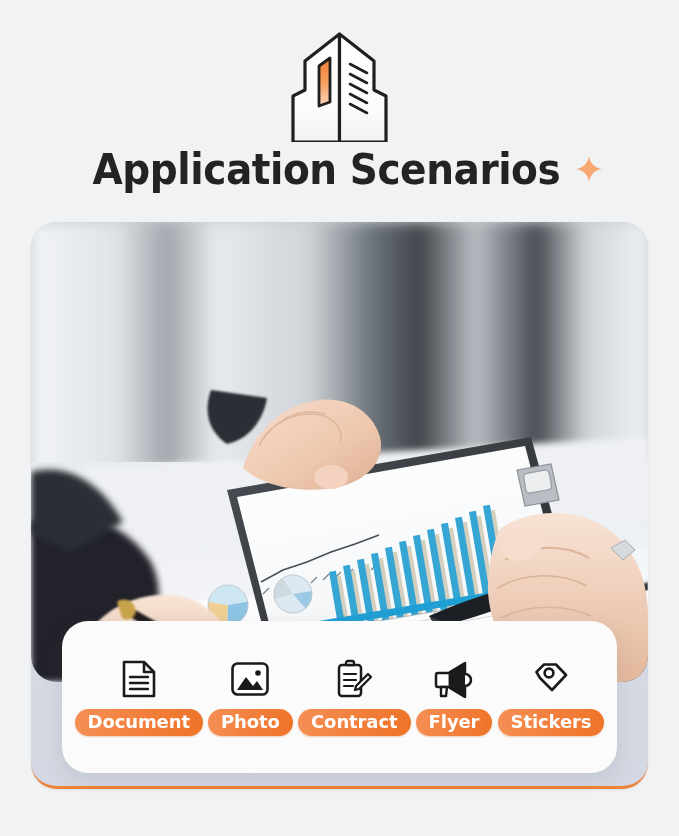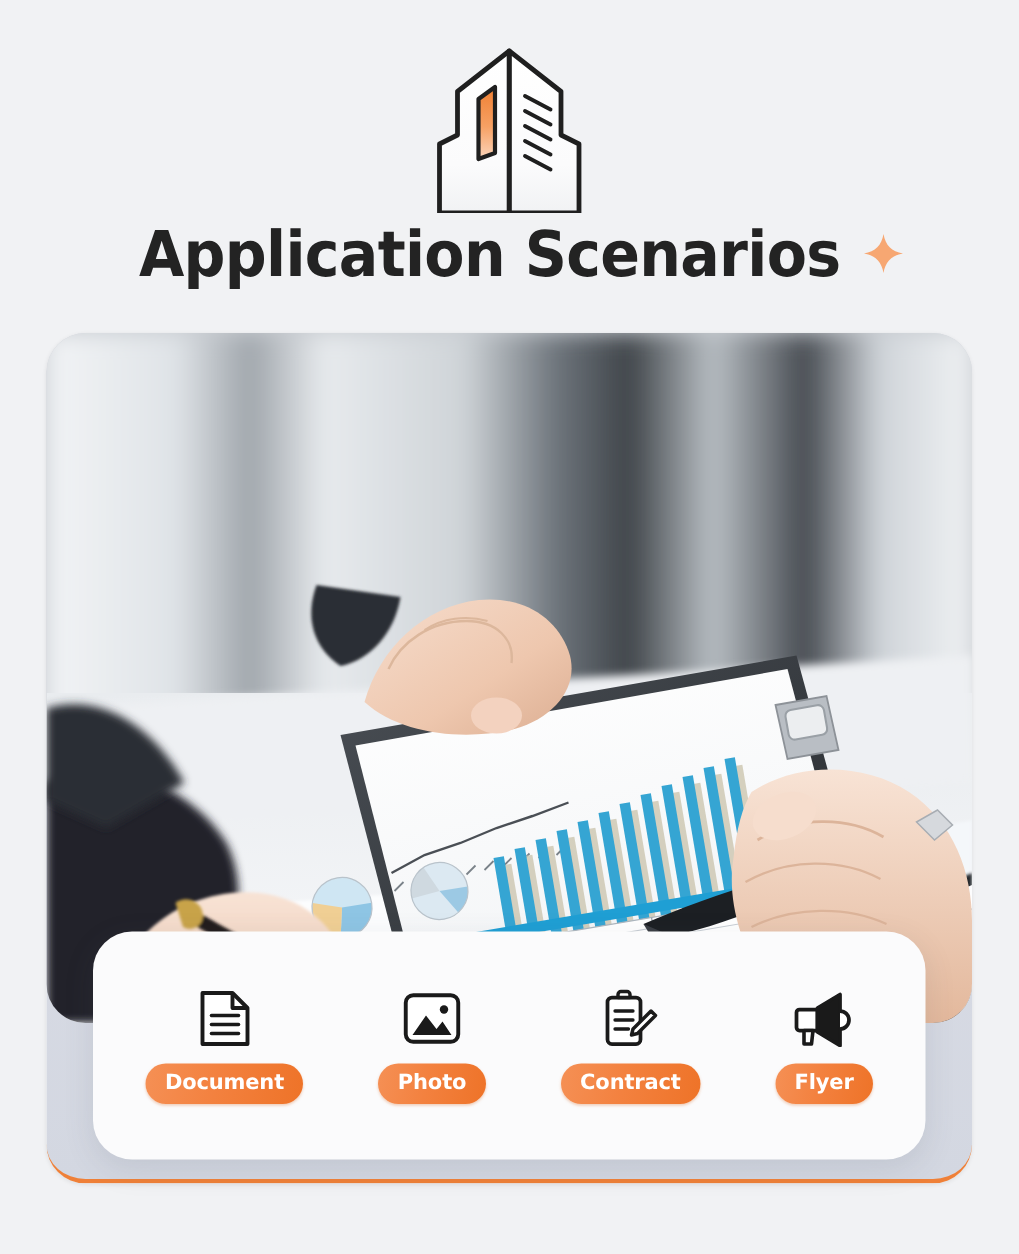--- a/index.html
+++ b/index.html
@@ -131,21 +131,21 @@
     align-items: center;
     justify-content: center;
   }
   .cat-icon svg { display: block; }
   .pill {
     display: inline-block;
     padding: 5px 13px 6px 13px;
     border-radius: 999px;
     color: #ffffff;
     font-family: "DejaVu Sans", sans-serif;
-    font-size: 14px;
+    font-size: 18px;
     font-weight: bold;
     line-height: 16px;
     white-space: nowrap;
     background: linear-gradient(100deg, #f59055 0%, #f3813f 45%, #ee7328 100%);
     box-shadow: 0 1px 2px rgba(214,112,49,0.35);
     letter-spacing: -0.1px;
   }
 </style>
 </head>
 <body>
@@ -503,15 +503,24 @@
         <svg width="40" height="38" viewBox="0 0 40 38">
           <path d="M4 13 H16 V27 H4 a2 2 0 0 1 -2 -2 V15 a2 2 0 0 1 2 -2 Z" fill="#ffffff" stroke="#1a1a1a" stroke-width="2.5" stroke-linejoin="round"></path>
           <path d="M16 12 L31 3 V37 L16 28 Z" fill="#1a1a1a" stroke="#1a1a1a" stroke-width="2.5" stroke-linejoin="round"></path>
           <path d="M31 14 a6 6 0 0 1 0 12" fill="#ffffff" stroke="#1a1a1a" stroke-width="2.5"></path>
           <path d="M7 27 L7 36 H12 L13 27 Z" fill="#ffffff" stroke="#1a1a1a" stroke-width="2.4" stroke-linejoin="round"></path>
         </svg>
       </span>
       <span class="pill">Flyer</span>
     </div>
 
+    <div class="category-item">
+      <span class="cat-icon">
+        <svg width="38" height="38" viewBox="0 0 38 38">
+          <path d="M4.5 12 L12 4.5 L24 4.5 L34 15 L20 30 L8 18 Z" fill="#ffffff" stroke="#1a1a1a" stroke-width="2.6" stroke-linejoin="round"></path>
+          <circle cx="17" cy="13" r="4.4" fill="#ffffff" stroke="#1a1a1a" stroke-width="2.6"></circle>
+        </svg>
+      </span>
+      <span class="pill">Stickers</span>
+    </div>
 
   </div>
 </div>
 
 </body></html>

